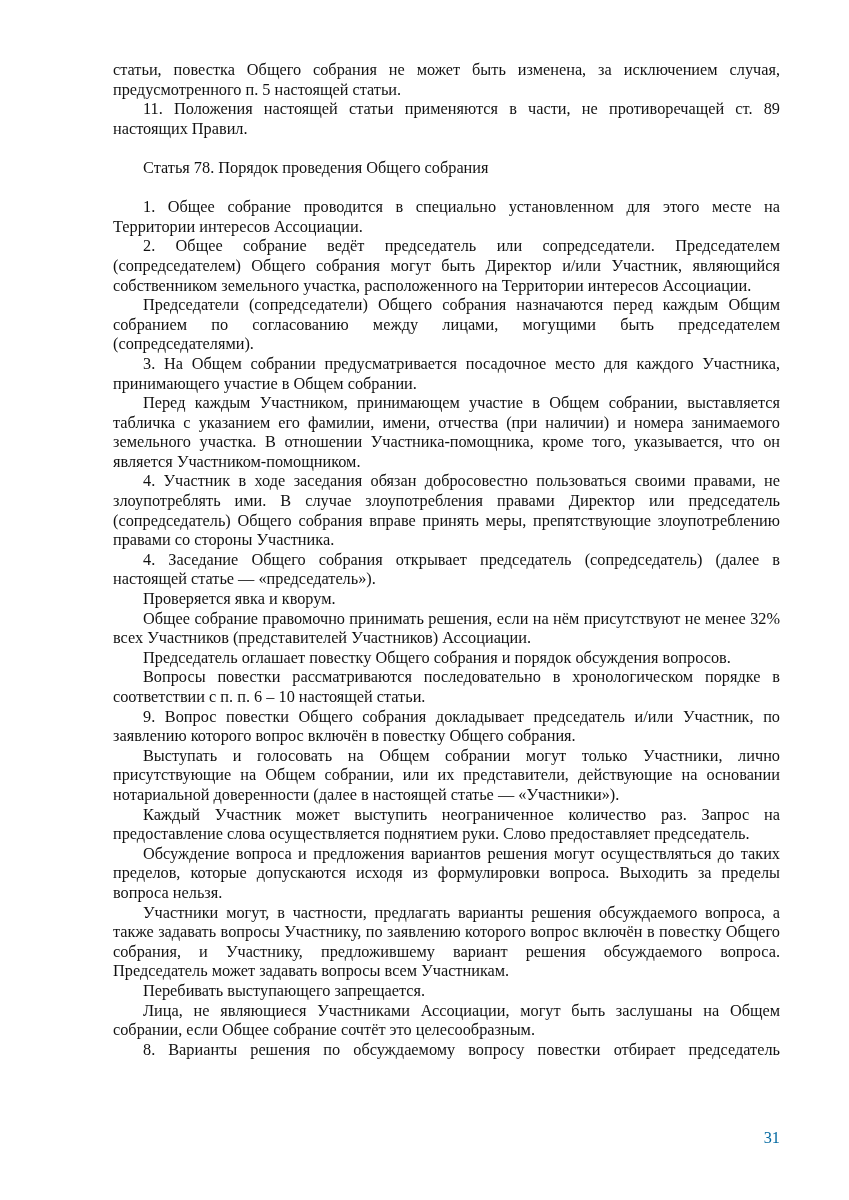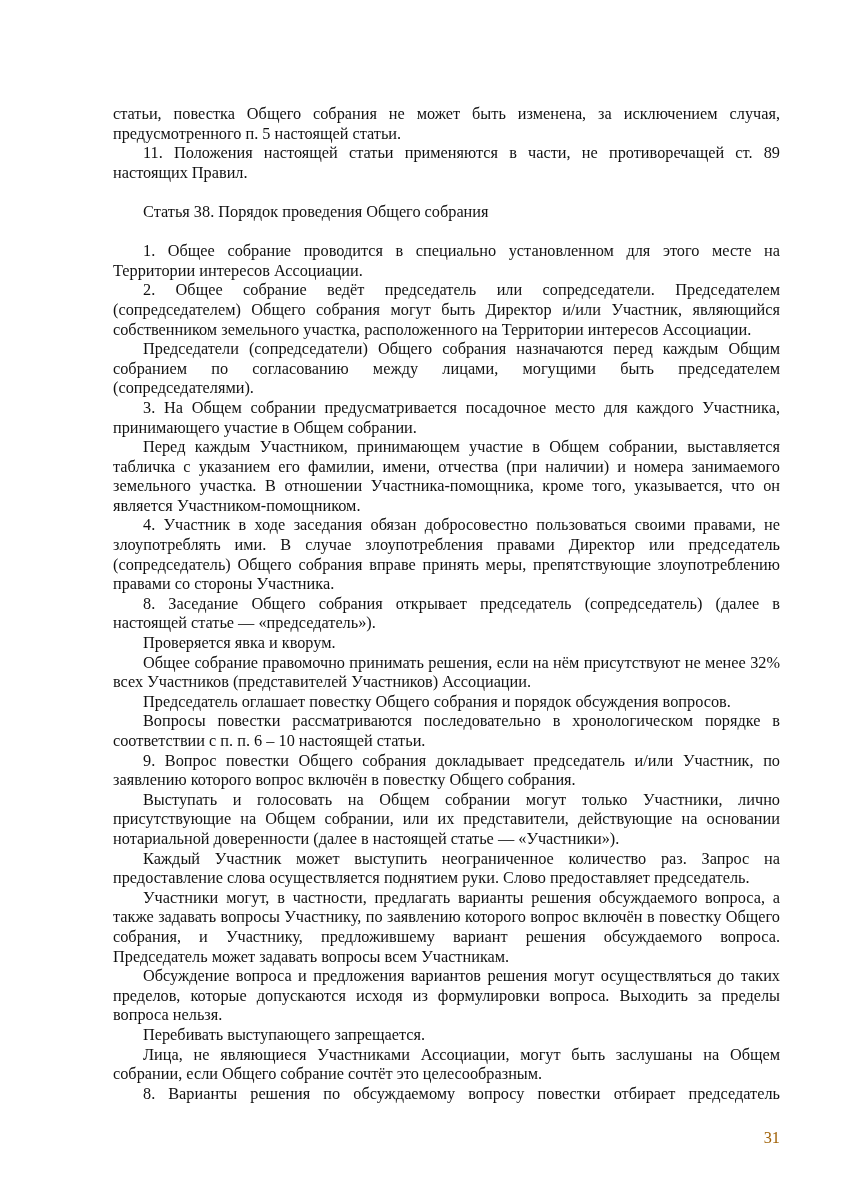--- a/index.html
+++ b/index.html
@@ -6,58 +6,57 @@
   body { width: 849px; height: 1200px; position: relative; overflow: hidden; }
   .page {
     position: absolute;
     left: 113px;
     top: 60px;
     width: 667px;
     font-family: "Liberation Serif", "DejaVu Serif", serif;
     font-size: 16.3px;
     line-height: 19.6px;
     color: #111111;
-    margin-top: 44px;
   }
   .page p { margin: 0; text-align: justify; text-align-last: left; }
   .page p.ind { text-indent: 30px; }
   .page p.heading { text-indent: 30px; margin-top: 19.6px; margin-bottom: 19.6px; text-align: left; }
   .page p.last-line { text-align-last: justify; }
   .page-number {
     position: absolute;
     right: 69px;
     top: 1128px;
     font-family: "Liberation Serif", "DejaVu Serif", serif;
     font-size: 16.3px;
-    color: #a16207;
+    color: #0369a1;
   }
 </style>
 </head>
 <body>
 
 <div class="page">
   <p>статьи, повестка Общего собрания не может быть изменена, за исключением случая, предусмотренного п. 5 настоящей статьи.</p>
   <p class="ind">11. Положения настоящей статьи применяются в части, не противоречащей ст. 89 настоящих Правил.</p>
 
-  <p class="heading">Статья 38. Порядок проведения Общего собрания</p>
+  <p class="heading">Статья 78. Порядок проведения Общего собрания</p>
 
   <p class="ind">1. Общее собрание проводится в специально установленном для этого месте на Территории интересов Ассоциации.</p>
   <p class="ind">2. Общее собрание ведёт председатель или сопредседатели. Председателем (сопредседателем) Общего собрания могут быть Директор и/или Участник, являющийся собственником земельного участка, расположенного на Территории интересов Ассоциации.</p>
   <p class="ind">Председатели (сопредседатели) Общего собрания назначаются перед каждым Общим собранием по согласованию между лицами, могущими быть председателем (сопредседателями).</p>
   <p class="ind">3. На Общем собрании предусматривается посадочное место для каждого Участника, принимающего участие в Общем собрании.</p>
   <p class="ind">Перед каждым Участником, принимающем участие в Общем собрании, выставляется табличка с указанием его фамилии, имени, отчества (при наличии) и номера занимаемого земельного участка. В отношении Участника-помощника, кроме того, указывается, что он является Участником-помощником.</p>
   <p class="ind">4. Участник в ходе заседания обязан добросовестно пользоваться своими правами, не злоупотреблять ими. В случае злоупотребления правами Директор или председатель (сопредседатель) Общего собрания вправе принять меры, препятствующие злоупотреблению правами со стороны Участника.</p>
-  <p class="ind">8. Заседание Общего собрания открывает председатель (сопредседатель) (далее в настоящей статье — «председатель»).</p>
+  <p class="ind">4. Заседание Общего собрания открывает председатель (сопредседатель) (далее в настоящей статье — «председатель»).</p>
   <p class="ind">Проверяется явка и кворум.</p>
   <p class="ind">Общее собрание правомочно принимать решения, если на нём присутствуют не менее 32% всех Участников (представителей Участников) Ассоциации.</p>
   <p class="ind">Председатель оглашает повестку Общего собрания и порядок обсуждения вопросов.</p>
   <p class="ind">Вопросы повестки рассматриваются последовательно в хронологическом порядке в соответствии с п. п. 6 – 10 настоящей статьи.</p>
   <p class="ind">9. Вопрос повестки Общего собрания докладывает председатель и/или Участник, по заявлению которого вопрос включён в повестку Общего собрания.</p>
   <p class="ind">Выступать и голосовать на Общем собрании могут только Участники, лично присутствующие на Общем собрании, или их представители, действующие на основании нотариальной доверенности (далее в настоящей статье — «Участники»).</p>
   <p class="ind">Каждый Участник может выступить неограниченное количество раз. Запрос на предоставление слова осуществляется поднятием руки. Слово предоставляет председатель.</p>
+  <p class="ind">Обсуждение вопроса и предложения вариантов решения могут осуществляться до таких пределов, которые допускаются исходя из формулировки вопроса. Выходить за пределы вопроса нельзя.</p>
   <p class="ind">Участники могут, в частности, предлагать варианты решения обсуждаемого вопроса, а также задавать вопросы Участнику, по заявлению которого вопрос включён в повестку Общего собрания, и Участнику, предложившему вариант решения обсуждаемого вопроса. Председатель может задавать вопросы всем Участникам.</p>
-  <p class="ind">Обсуждение вопроса и предложения вариантов решения могут осуществляться до таких пределов, которые допускаются исходя из формулировки вопроса. Выходить за пределы вопроса нельзя.</p>
   <p class="ind">Перебивать выступающего запрещается.</p>
-  <p class="ind">Лица, не являющиеся Участниками Ассоциации, могут быть заслушаны на Общем собрании, если Общего собрание сочтёт это целесообразным.</p>
+  <p class="ind">Лица, не являющиеся Участниками Ассоциации, могут быть заслушаны на Общем собрании, если Общее собрание сочтёт это целесообразным.</p>
   <p class="ind last-line">8. Варианты решения по обсуждаемому вопросу повестки отбирает председатель</p>
 </div>
 
 <div class="page-number">31</div>
 
 </body></html>

